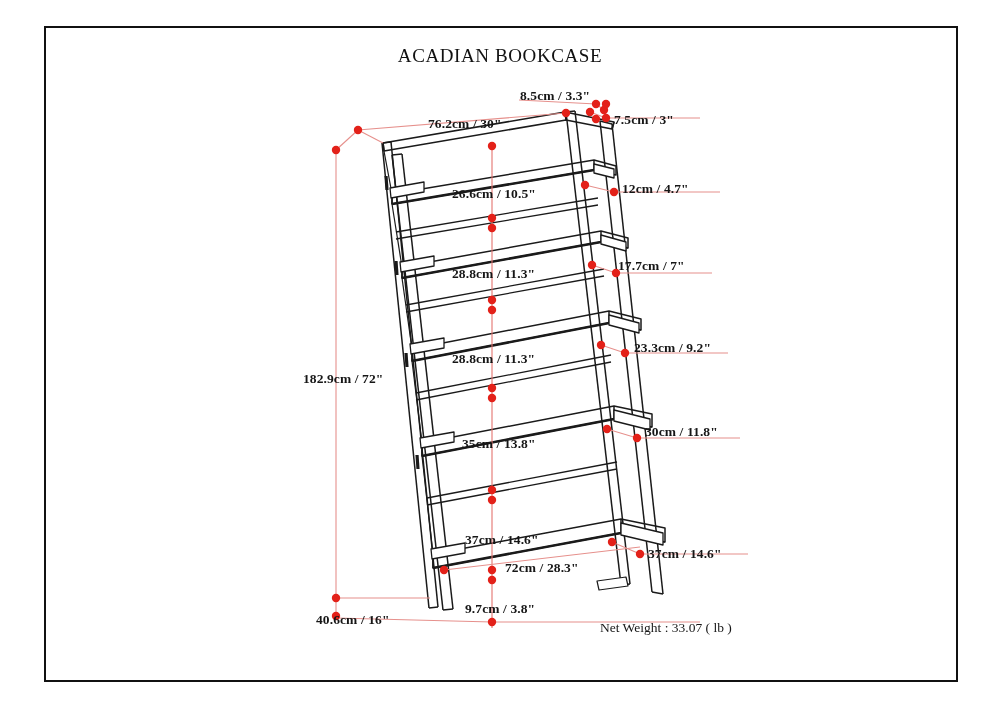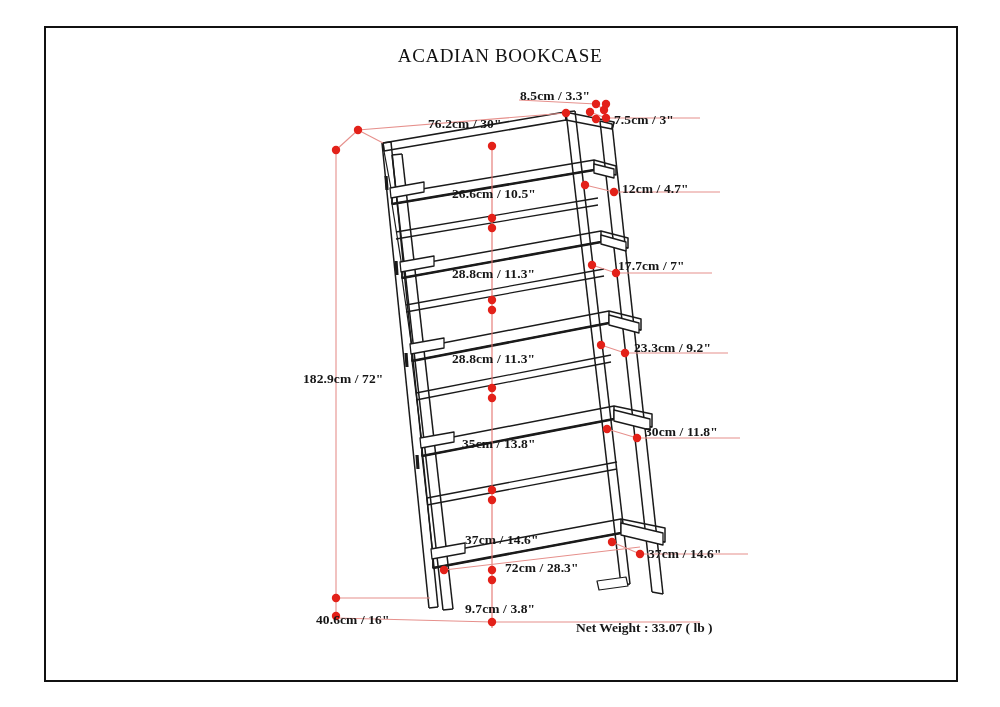--- a/index.html
+++ b/index.html
@@ -49,25 +49,25 @@
     width: 1000px;
     text-align: center;
     font-family: "Liberation Serif", "DejaVu Serif", serif;
     font-size: 19px;
     font-weight: normal;
     letter-spacing: 0.6px;
     color: #111111;
   }
   #net-weight {
     position: absolute;
-    left: 576px;
+    left: 600px;
     top: 620px;
     font-family: "Liberation Serif", "DejaVu Serif", serif;
     font-size: 13.5px;
-    font-weight: bold;
+    font-weight: normal;
     color: #161616;
     white-space: nowrap;
   }
 </style>
 </head>
 <body>
 
 <div id="page">
 
   <div id="border-frame"></div>

